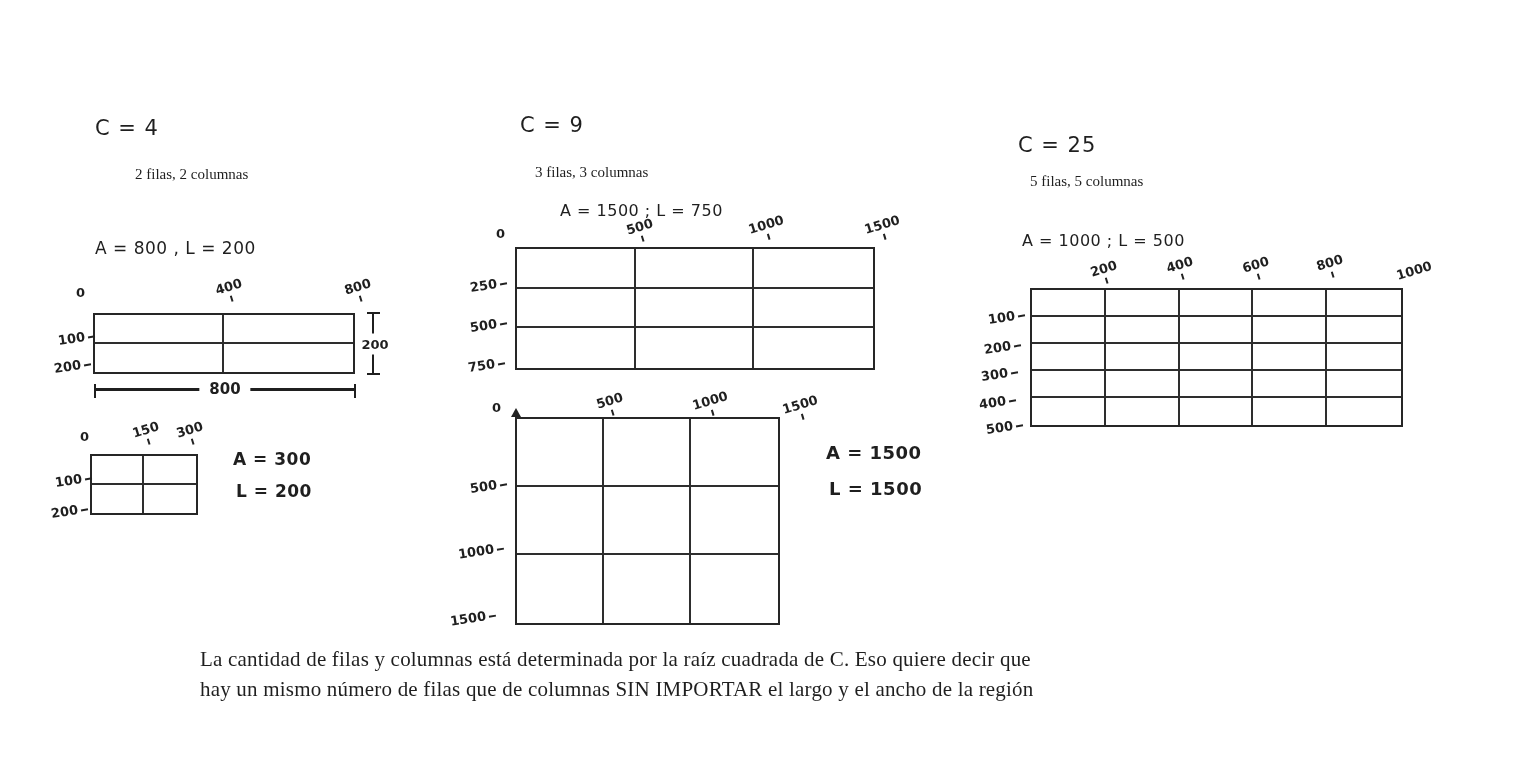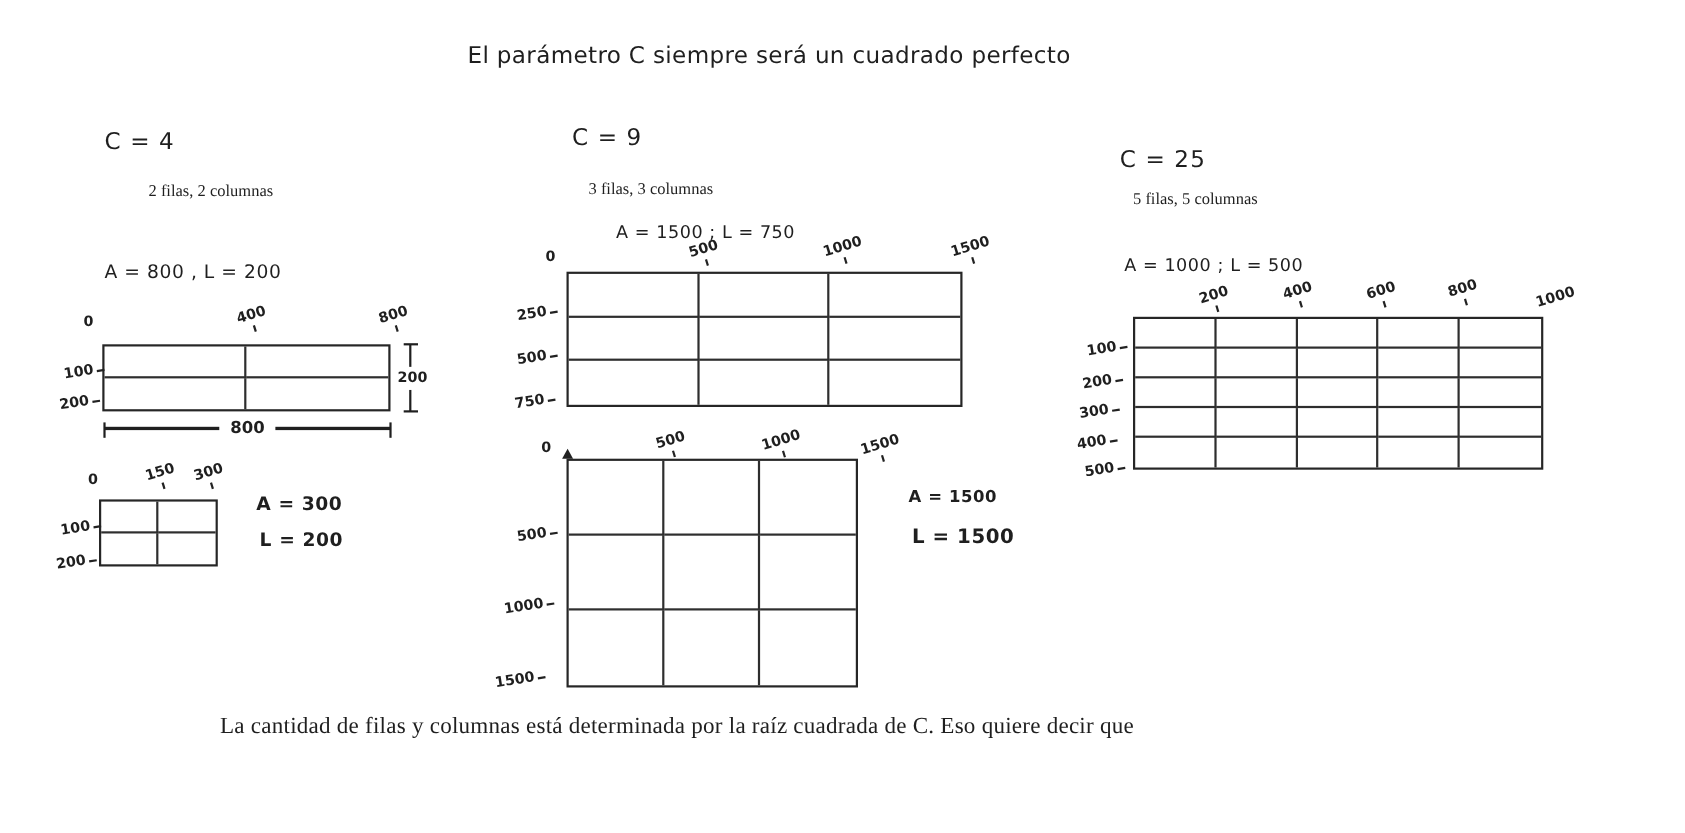--- a/index.html
+++ b/index.html
@@ -35,21 +35,20 @@
   .hdim span { position:absolute; left:50%; top:-2px; transform:translate(-50%,-50%); background:#fff; padding:0 10px; font-size:15px; font-weight:bold; }
   .arrow-up { position:absolute; width:0; height:0; border-left:5px solid transparent; border-right:5px solid transparent; border-bottom:9px solid #222; }
   .footer { font-size:21px; line-height:30px; letter-spacing:.2px; }
   .footer div { white-space:nowrap;font-family:Liberation Serif, serif; }
 </style>
 </head>
 <body>
 
 <div class="canvas">
 
-  <div class="abs title" style="left:425px; top:38px;">El parámetro C siempre será un cuadrado perfecto</div>
 
   <div class="abs heading" style="left:95px; top:116px;">C = 4</div>
   <div class="abs subtitle" style="left:135px; top:166px;">2 filas, 2 columnas</div>
   <div class="abs formula" style="left:95px; top:238px;">A = 800 ,   L = 200</div>
 
   <div class="grid" style="left: 93px; top: 313px; width: 262px; height: 61px; grid-template-columns: repeat(2, 1fr); grid-template-rows: repeat(2, 1fr);">
       <div class="cell"></div>
       <div class="cell lc"></div>
       <div class="cell lr"></div>
       <div class="cell lc lr"></div>
@@ -115,21 +114,21 @@
       <div class="cell lc lr"></div>
     </div>
   <div class="arrow-up" style="left:511px; top:408px;"></div>
   <div class="tick" style="left:492px; top:400px;">0</div>
   <div class="tick rot tickx" style="left:596px; top:393px;">500</div>
   <div class="tick rot tickx" style="left:692px; top:393px;">1000</div>
   <div class="tick rot tickx" style="left:782px; top:397px;">1500</div>
   <div class="tick rotl ticky" style="left:470px; top:479px;">500</div>
   <div class="tick rotl ticky" style="left:458px; top:544px;">1000</div>
   <div class="tick rotl ticky" style="left:450px; top:611px;">1500</div>
-  <div class="abs annotation" style="left:826px; top:442px; font-size:15px;">A = 1500</div>
+  <div class="abs annotation" style="left:826px; top:442px; font-size:18px;">A = 1500</div>
   <div class="abs annotation" style="left:829px; top:478px; font-size:18px;">L = 1500</div>
 
   <div class="abs heading" style="left:1018px; top:121px;margin-top:12px;">C = 25</div>
   <div class="abs subtitle" style="left:1030px; top:173px;text-align:right;">5 filas, 5 columnas</div>
   <div class="abs formula" style="left:1022px; top:231px; font-size:16px;">A = 1000  ;   L = 500</div>
 
   <div class="grid" style="left: 1030px; top: 288px; width: 373px; height: 139px; grid-template-columns: repeat(5, 1fr); grid-template-rows: repeat(5, 1fr);">
       <div class="cell"></div>
       <div class="cell"></div>
       <div class="cell"></div>
@@ -162,15 +161,16 @@
   <div class="tick rot tickx" style="left:1316px; top:255px;">800</div>
   <div class="tick rot" style="left:1396px; top:263px;">1000</div>
   <div class="tick rotl ticky" style="left:988px; top:310px;">100</div>
   <div class="tick rotl ticky" style="left:984px; top:340px;">200</div>
   <div class="tick rotl ticky" style="left:981px; top:367px;">300</div>
   <div class="tick rotl ticky" style="left:979px; top:395px;">400</div>
   <div class="tick rotl ticky" style="left:986px; top:420px;">500</div>
 
   <div class="abs footer" style="left:200px; top:644px;">
     <div>La cantidad de filas y columnas está determinada por la raíz cuadrada de C. Eso quiere decir que</div>
+    <div>hay un mismo número de filas que de columnas SIN IMPORTAR el largo y el ancho de la región</div>
   </div>
 
 </div>
 
 </body></html>

